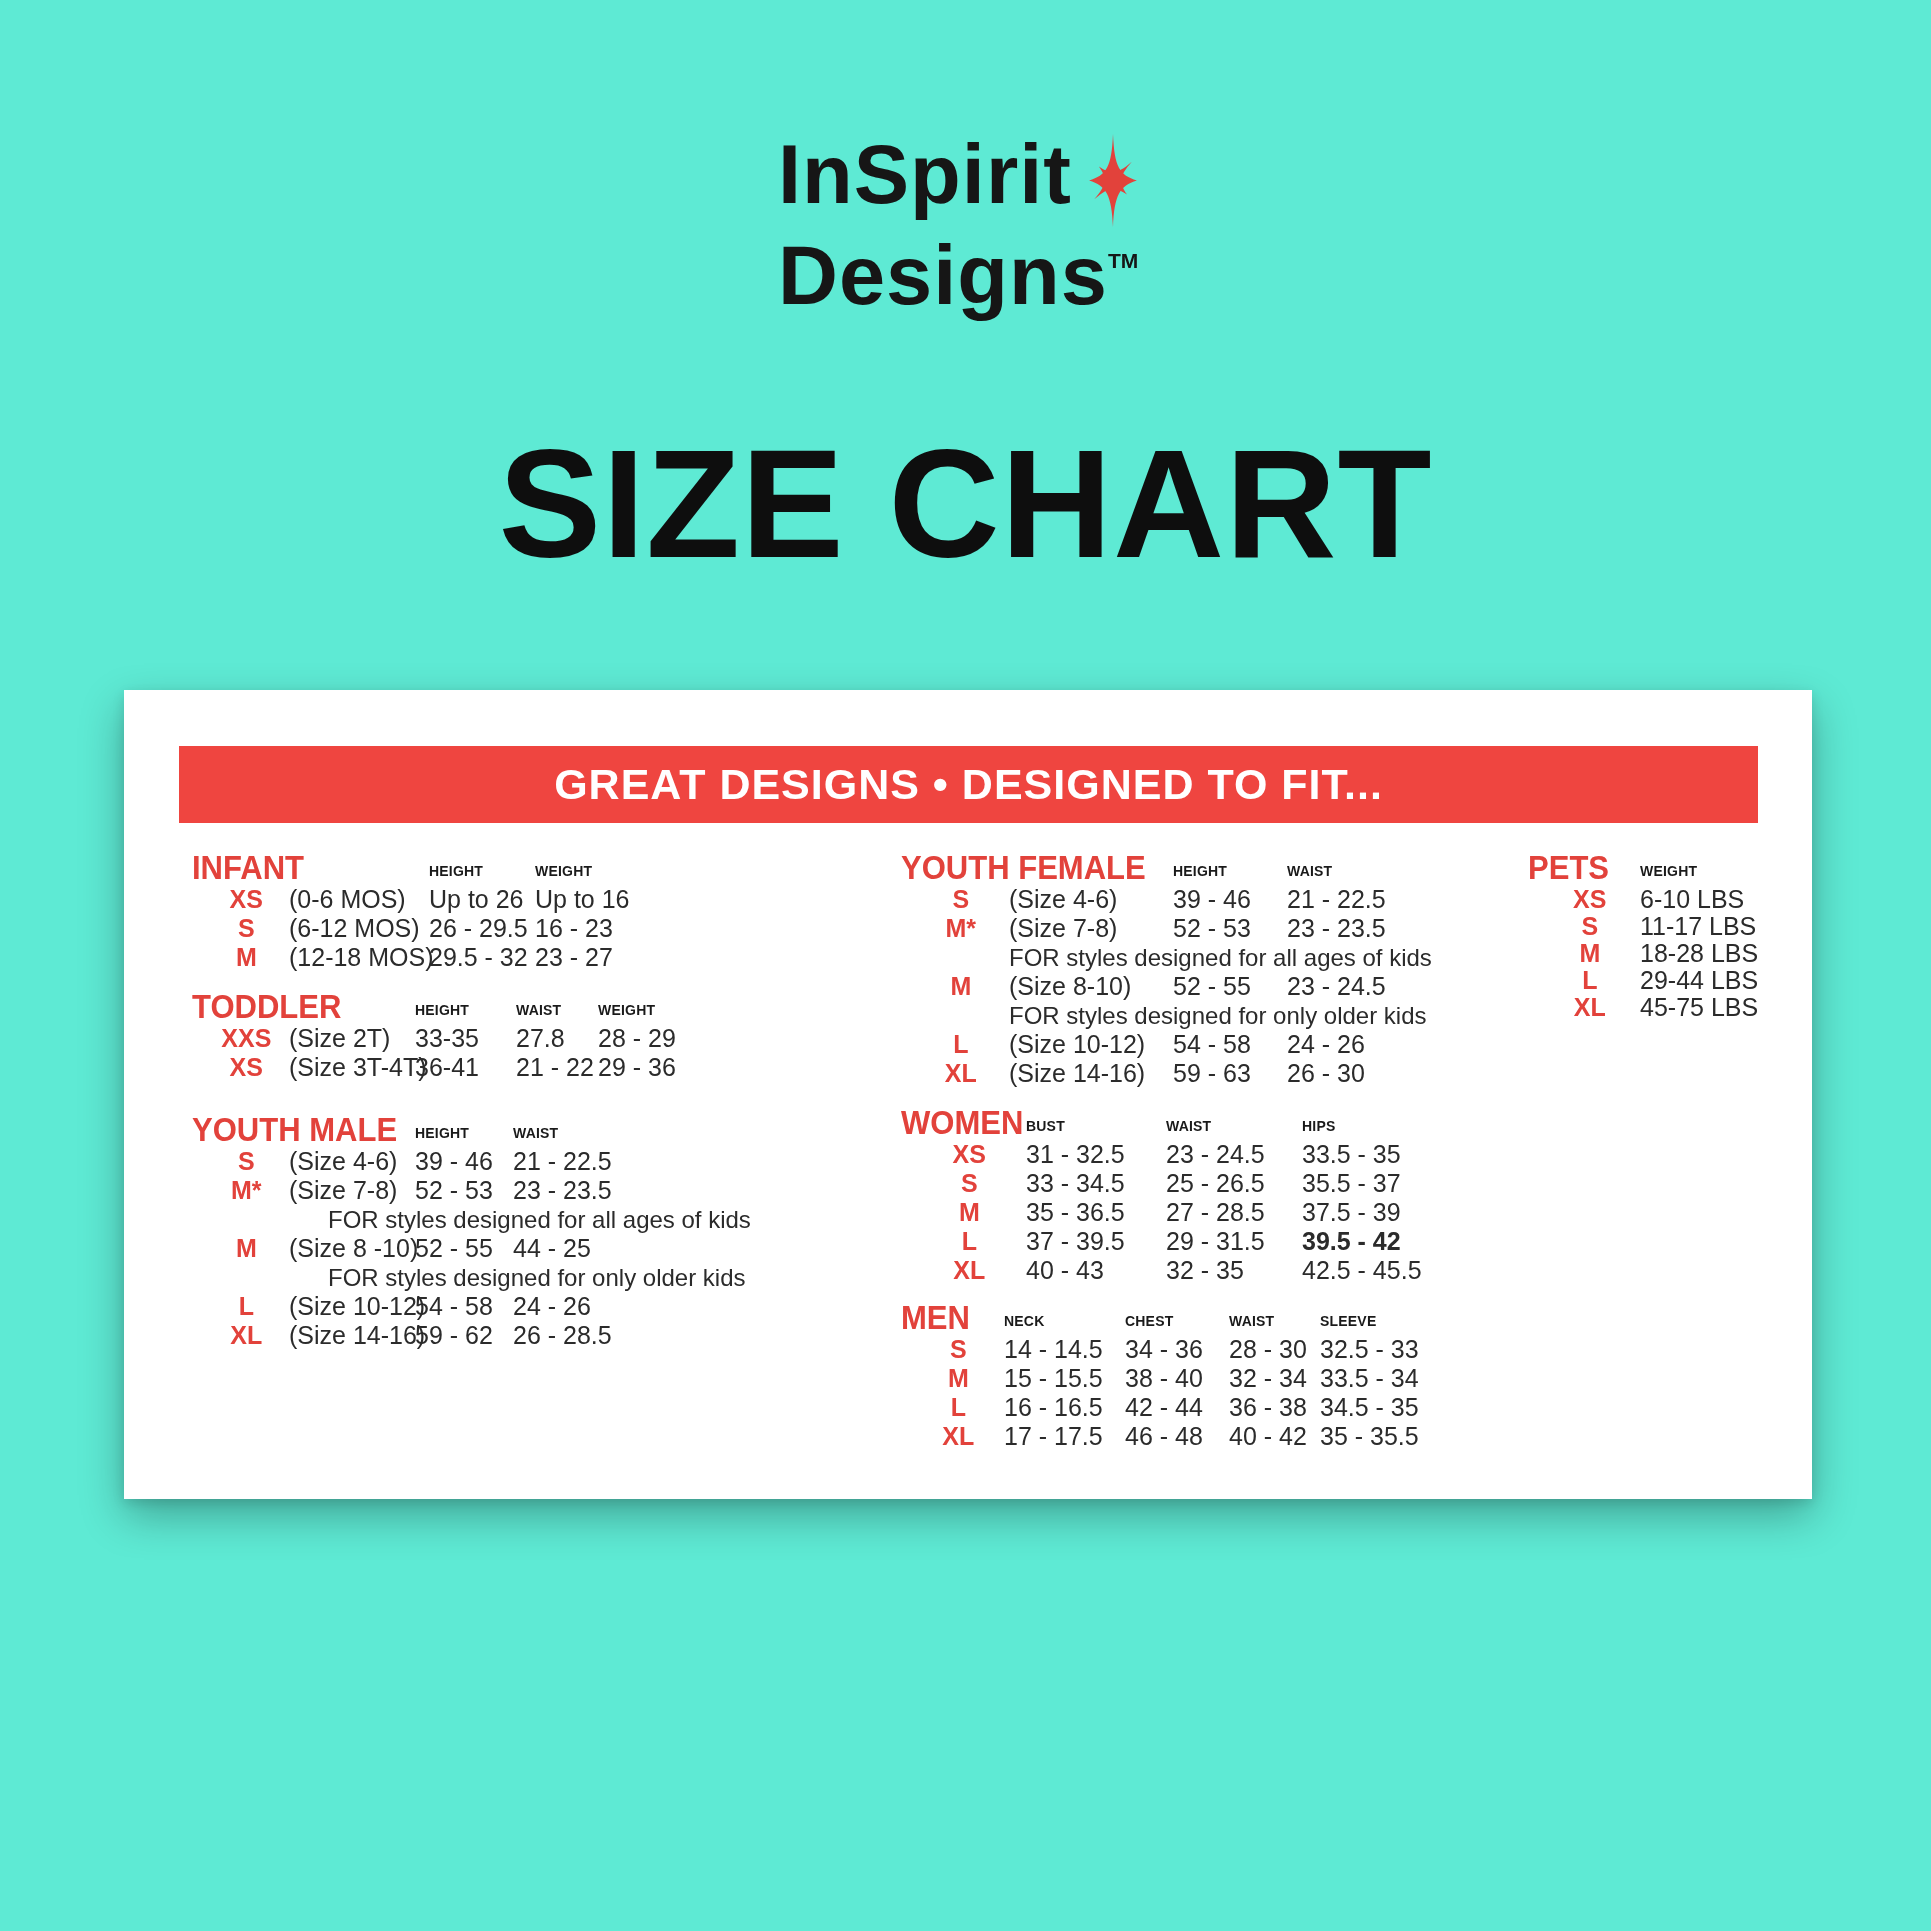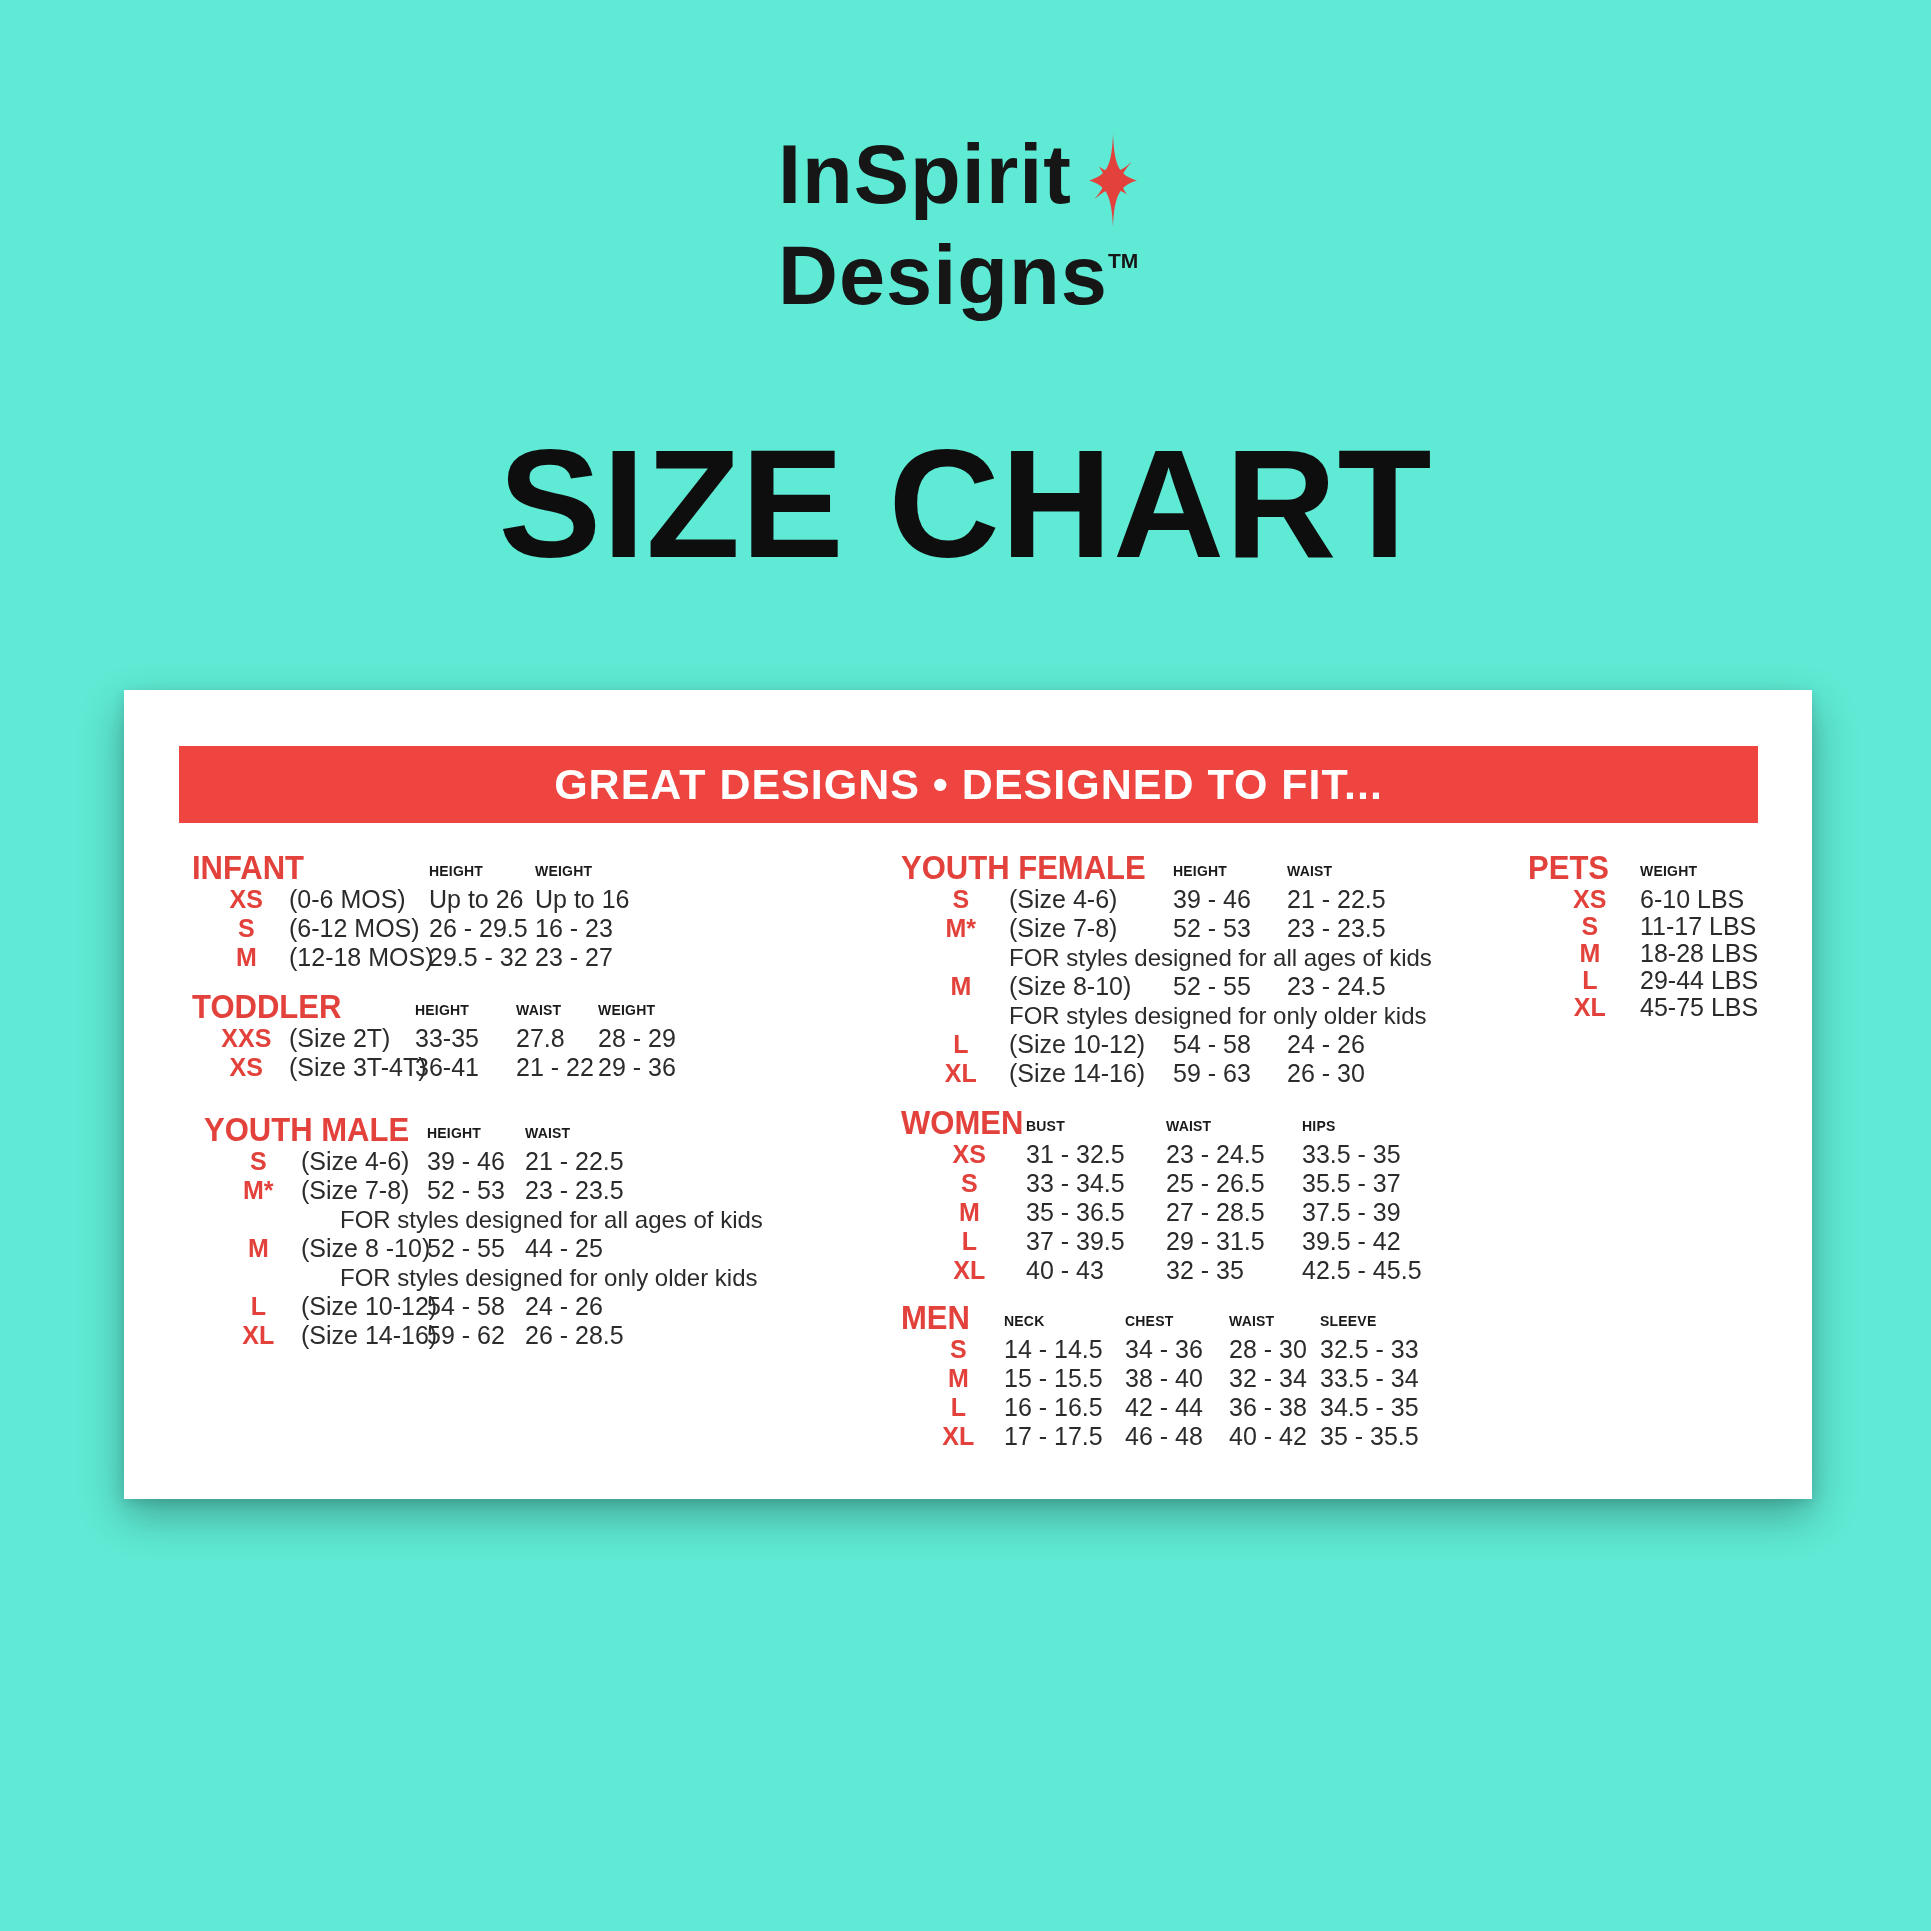--- a/index.html
+++ b/index.html
@@ -27,21 +27,21 @@
   .sec-title { font-size:33px; line-height:35px; font-weight:bold; color:#E2423B; white-space:nowrap;
                transform:scaleX(0.94); transform-origin:left bottom; align-self:end; }
   .hdr  { font-size:14px; font-weight:bold; color:#1a1a1a; align-self:end; padding-bottom:5.8px;
           white-space:nowrap; letter-spacing:0.2px; }
   .cell { font-size:25px; line-height:29px; color:#2b2b2b; white-space:nowrap; }
   .size { color:#E2423B; font-weight:bold; text-align:center; padding-left:11.6px; }
   .note { font-size:24px; }
 
   .sec-infant       { left:68px;   top:151px; width:608px; grid-template-columns:97px 140px 106px 1fr; }
   .sec-toddler      { left:68px;   top:290px; width:637px; grid-template-columns:97px 126px 101px 82px 1fr; }
-  .sec-youth_male   { left:80px;   top:413px; width:637px; grid-template-columns:97px 126px 98px 1fr; }
+  .sec-youth_male   { left:68px;   top:413px; width:637px; grid-template-columns:97px 126px 98px 1fr; }
   .sec-youth_male .note { padding-left:39px; }
   .sec-youth_female { left:777px;  top:151px; width:686px; grid-template-columns:108px 164px 114px 1fr; }
   .sec-women        { left:777px;  top:406px; width:647px; grid-template-columns:125px 140px 136px 1fr; }
   .sec-men          { left:777px;  top:601px; width:714px; grid-template-columns:103px 121px 104px 91px 1fr; }
   .sec-pets         { left:1404px; top:151px; width:280px; grid-template-columns:112px 1fr; grid-auto-rows:27px; }
 </style>
 </head>
 <body>
 
 <div class="canvas">
@@ -165,21 +165,21 @@
         <div class="cell val" style="grid-column: 2;">33 - 34.5</div>
         <div class="cell val" style="grid-column: 3;">25 - 26.5</div>
         <div class="cell val" style="grid-column: 4;">35.5 - 37</div>
         <div class="cell size" style="grid-column: 1;">M</div>
         <div class="cell val" style="grid-column: 2;">35 - 36.5</div>
         <div class="cell val" style="grid-column: 3;">27 - 28.5</div>
         <div class="cell val" style="grid-column: 4;">37.5 - 39</div>
         <div class="cell size" style="grid-column: 1;">L</div>
         <div class="cell val" style="grid-column: 2;">37 - 39.5</div>
         <div class="cell val" style="grid-column: 3;">29 - 31.5</div>
-        <div class="cell val" style="grid-column: 4;">39.5 - 42</div>
+        <div class="cell val" style="grid-column: 4; font-weight: bold;">39.5 - 42</div>
         <div class="cell size" style="grid-column: 1;">XL</div>
         <div class="cell val" style="grid-column: 2;">40 - 43</div>
         <div class="cell val" style="grid-column: 3;">32 - 35</div>
         <div class="cell val" style="grid-column: 4;">42.5 - 45.5</div>
       </div>
     <div class="section sec-men">
         <div class="sec-title" style="grid-column: 1 / span 1;">MEN</div>
         <div class="hdr" style="grid-column: 2;">NECK</div>
         <div class="hdr" style="grid-column: 3;">CHEST</div>
         <div class="hdr" style="grid-column: 4;">WAIST</div>

